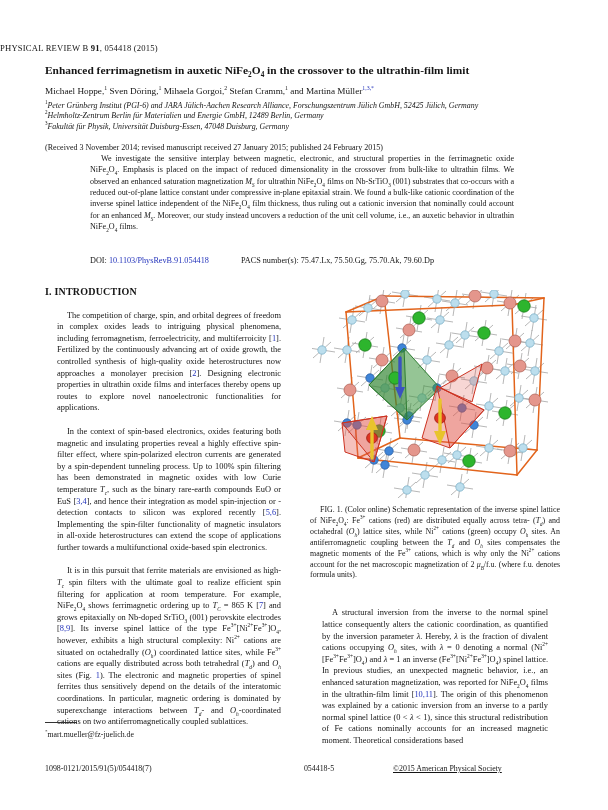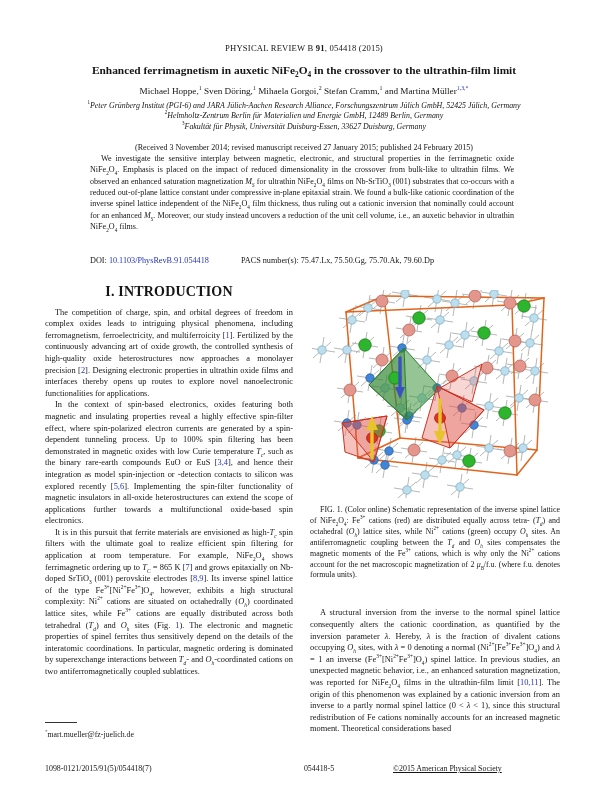--- a/index.html
+++ b/index.html
@@ -2,37 +2,37 @@
 <html><head>
 <meta charset="utf-8">
 <style>
   html,body{margin:0;padding:0;}
   body{
     width:608px;height:810px;position:relative;background:#ffffff;
     font-family:"Liberation Serif", serif;color:#151515;
     -webkit-font-smoothing:antialiased;overflow:hidden;
   }
   .abs{position:absolute;}
-  .center{text-align:center;}
+  .center{}
   .justify{text-align:justify;}
   sub,sup{font-size:64%;line-height:0;}
   .c{color:#2333bb;}
   .header-line{top:43px;left:0;width:608px;font-size:8.6px;letter-spacing:.2px;}
   .paper-title{top:64px;left:45px;width:518px;font-size:11.4px;font-weight:bold;line-height:13px;}
   .authors-line{top:86px;left:45px;width:518px;font-size:9.2px;}
   .affils{top:101px;left:45px;width:518px;font-size:7.9px;line-height:10.3px;}
   .received-line{top:133px;left:45px;width:518px;font-size:8px;margin-top:10px;}
   .abstract{top:153px;left:90px;width:424px;font-size:8.1px;line-height:11.35px;}
   .abstract p{margin:0;text-indent:11px;}
   .doi-row{top:256px;left:90px;width:344px;font-size:8.2px;display:flex;justify-content:space-between;}
   .col{font-size:8.4px;line-height:11.6px;}
   .col-left{top:286px;left:45px;width:248px;}
   .col-right{top:290px;left:310px;width:250px;}
-  .col p{margin:0;text-indent:10px;}
-  h2.section{font-size:14px;font-weight:bold;text-align:center;margin:0 0 9px 0;letter-spacing:.2px;}
+  .col p{margin:12px;text-indent:10px;}
+  h2.section{font-size:10px;font-weight:bold;text-align:left;margin:0 0 9px 0;letter-spacing:.2px;}
   .figure-wrap{margin:0 0 0 2px;}
   .figure-wrap svg{display:block;}
   .fig-caption{font-size:7.9px;line-height:10.9px;margin-top:7px;}
   .fig-caption p{margin:0;text-indent:10px;}
   .para-after-fig{margin-top:26px !important;}
   .footnote{top:722px;left:45px;width:248px;font-size:7.8px;}
   .footnote-rule{width:32px;border-top:0.8px solid #333;margin-bottom:7px;}
   .footer-row{top:764px;left:45px;width:518px;font-size:7.9px;display:flex;}
   .footer-row .f-left{width:200px;text-align:left;}
   .footer-row .f-mid{flex:1;text-align:center;}
@@ -43,21 +43,21 @@
 
 <div class="abs header-line center">PHYSICAL REVIEW B <b>91</b>, 054418 (2015)</div>
 
 <div class="abs paper-title center">Enhanced ferrimagnetism in auxetic NiFe<sub>2</sub>O<sub>4</sub> in the crossover to the ultrathin-film limit</div>
 
 <div class="abs authors-line center">Michael Hoppe,<sup>1</sup> Sven Döring,<sup>1</sup> Mihaela Gorgoi,<sup>2</sup> Stefan Cramm,<sup>1</sup> and Martina Müller<sup class="c">1,3,*</sup></div>
 
 <div class="abs affils center">
   <div><sup>1</sup><i>Peter Grünberg Institut (PGI-6) and JARA Jülich-Aachen Research Alliance, Forschungszentrum Jülich GmbH, 52425 Jülich, Germany</i></div>
   <div><sup>2</sup><i>Helmholtz-Zentrum Berlin für Materialien und Energie GmbH, 12489 Berlin, Germany</i></div>
-  <div><sup>3</sup><i>Fakultät für Physik, Universität Duisburg-Essen, 33627 Duisburg, Germany</i></div>
+  <div><sup>3</sup><i>Fakultät für Physik, Universität Duisburg-Essen, 47048 Duisburg, Germany</i></div>
 </div>
 
 <div class="abs received-line center">(Received 3 November 2014; revised manuscript received 27 January 2015; published 24 February 2015)</div>
 
 <div class="abs abstract justify">
   <p>We investigate the sensitive interplay between magnetic, electronic, and structural properties in the ferrimagnetic oxide NiFe<sub>2</sub>O<sub>4</sub>. Emphasis is placed on the impact of reduced dimensionality in the crossover from bulk-like to ultrathin films. We observed an enhanced saturation magnetization <i>M<sub>S</sub></i> for ultrathin NiFe<sub>2</sub>O<sub>4</sub> films on Nb-SrTiO<sub>3</sub> (001) substrates that co-occurs with a reduced out-of-plane lattice constant under compressive in-plane epitaxial strain. We found a bulk-like cationic coordination of the inverse spinel lattice independent of the NiFe<sub>2</sub>O<sub>4</sub> film thickness, thus ruling out a cationic inversion that nominally could account for an enhanced <i>M<sub>S</sub></i>. Moreover, our study instead uncovers a reduction of the unit cell volume, i.e., an auxetic behavior in ultrathin NiFe<sub>2</sub>O<sub>4</sub> films.</p>
 </div>
 
 <div class="abs doi-row">
   <span><span>DOI: </span><span class="c">10.1103/PhysRevB.91.054418</span></span>

